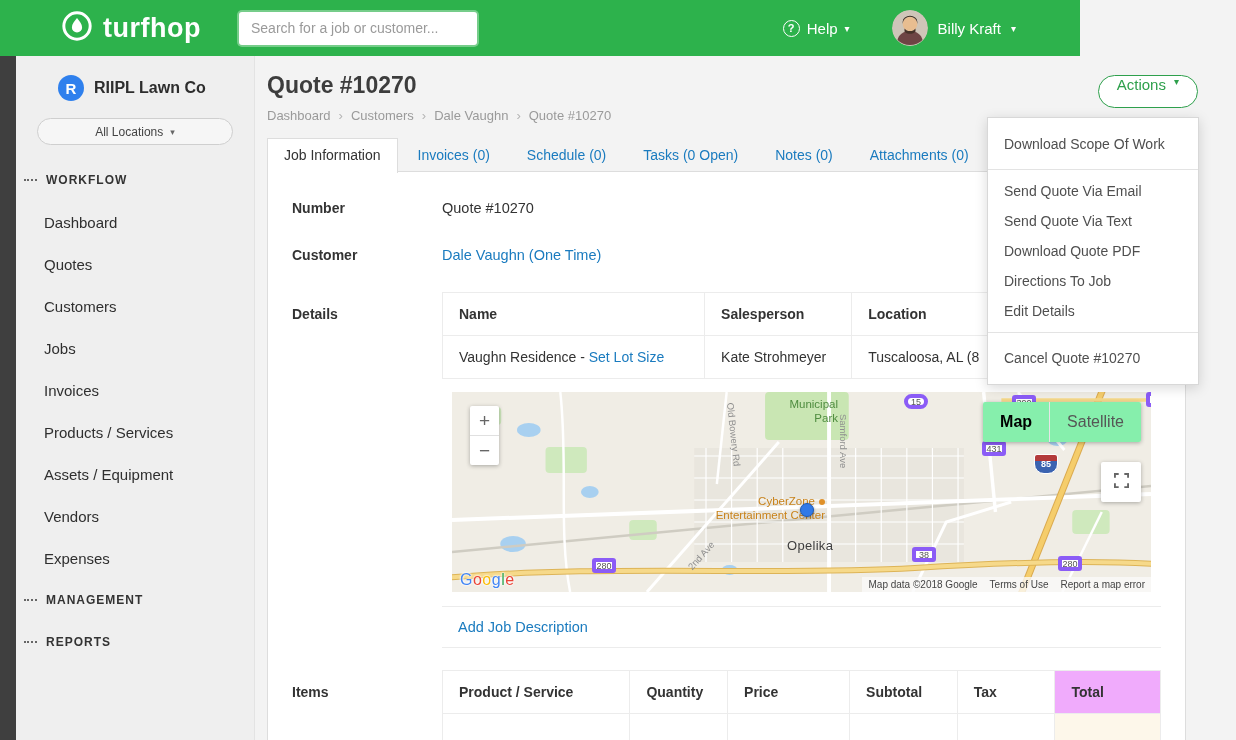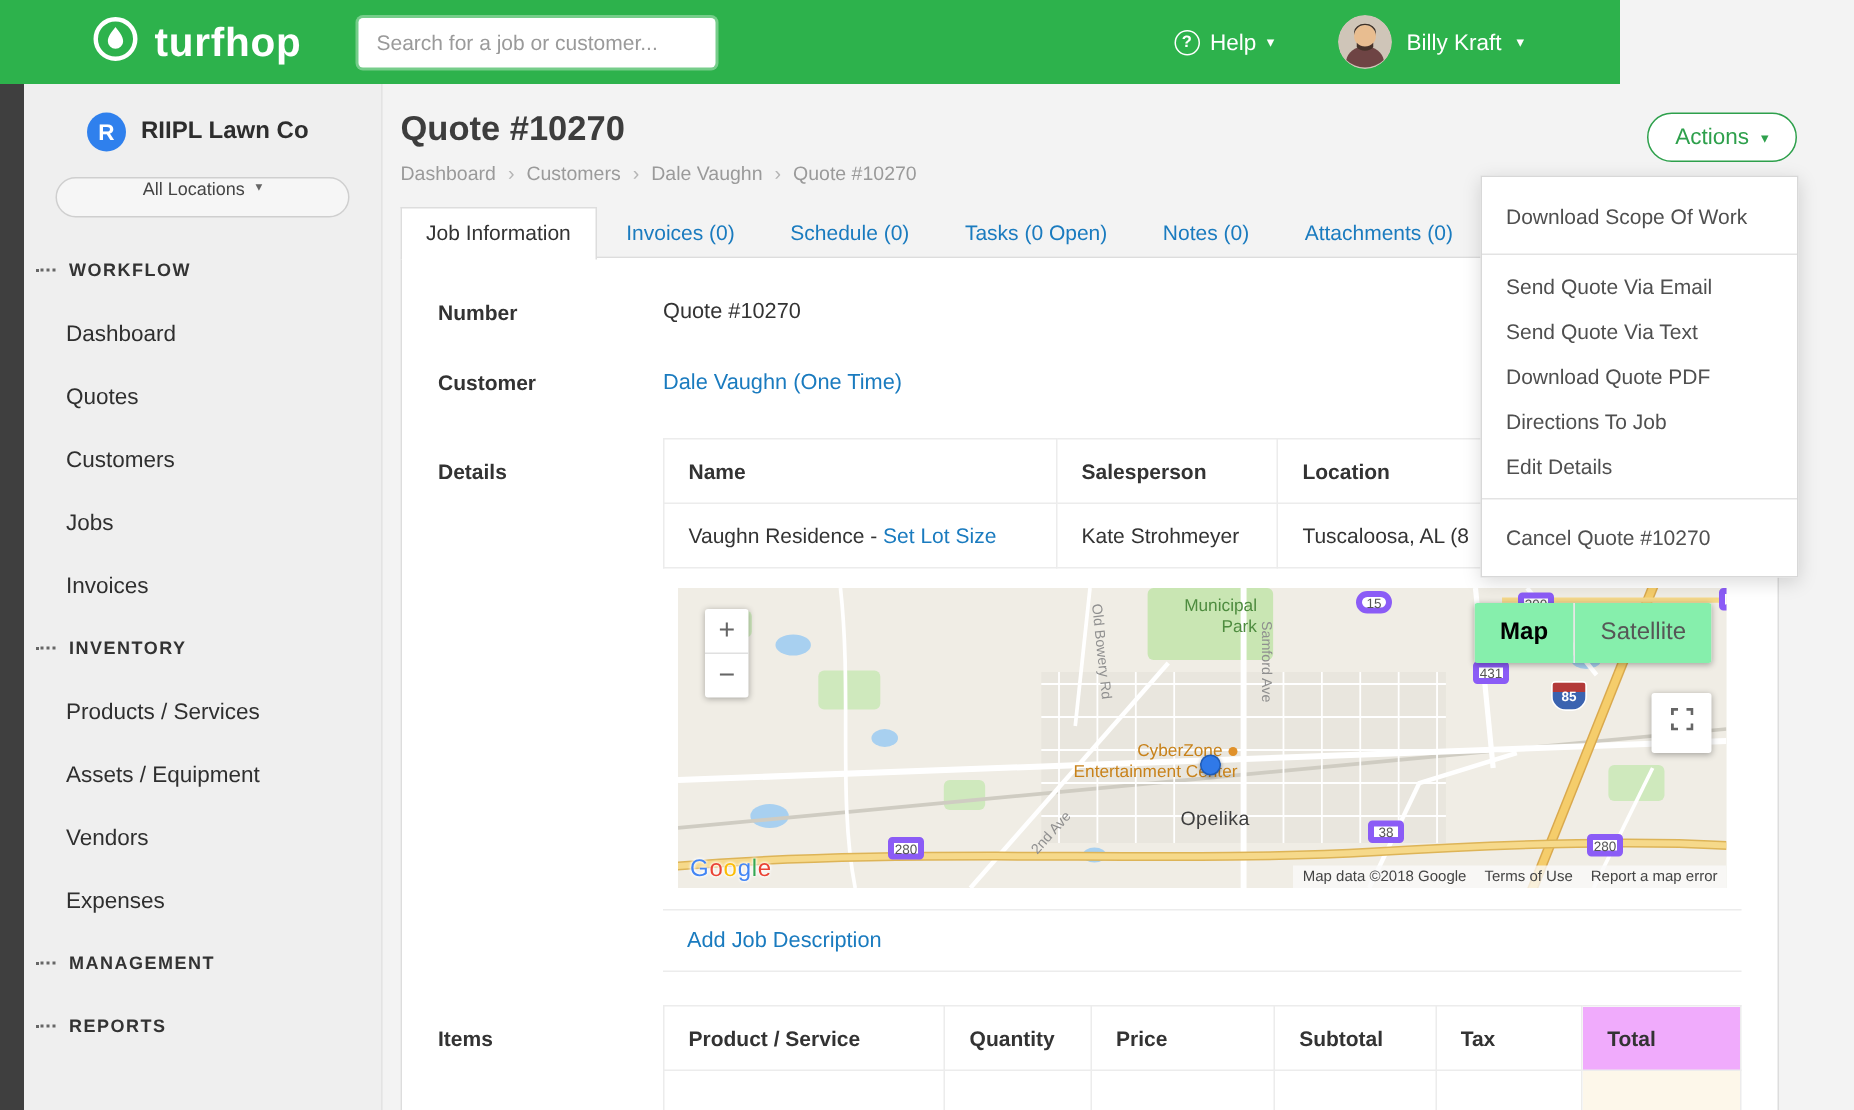--- a/index.html
+++ b/index.html
@@ -18,35 +18,35 @@
   .caret { font-size:10px; }
   .user { display:flex; align-items:center; gap:10px; color:#fff; font-size:15px; margin-right:64px; cursor:pointer; }
   .avatar { width:36px; height:36px; border-radius:50%; overflow:hidden; display:block; }
 
   
   .leftstrip { position:fixed; top:56px; left:0; width:16px; height:684px; background:#3f3f3f; }
   .sidebar { position:fixed; top:56px; left:16px; width:239px; height:684px; background:#efefef; border-right:1px solid #e3e3e3; padding-top:19px; }
   .company { display:flex; align-items:center; gap:10px; padding-left:42px; height:26px; }
   .company-logo { width:26px; height:26px; border-radius:50%; background:#2f80ed; color:#fff; font-size:15px; font-weight:700; display:flex; align-items:center; justify-content:center; }
   .company-name { font-size:16px; font-weight:700; color:#2d2d2d; }
-  .locations { margin:17px auto 0; width:196px; height:27px; border:1px solid #cfcfcf; border-radius:14px; background:#f6f6f6; display:flex; align-items:flex-start; justify-content:center; gap:7px; font-size:12px; color:#444; cursor:pointer; }
+  .locations { margin:17px auto 0; width:196px; height:27px; border:1px solid #cfcfcf; border-radius:14px; background:#f6f6f6; display:flex; align-items:center; justify-content:center; gap:7px; font-size:12px; color:#444; cursor:pointer; }
   .locations .caret { color:#666; font-size:9px; }
   .nav { margin-top:14px; }
   .section-header { height:42px; display:flex; align-items:center; padding-left:8px; font-size:12px; font-weight:700; color:#333; letter-spacing:1px; }
   .dashes { width:13px; border-top:2px dotted #666; margin-right:9px; }
   .nav-item { height:42px; display:flex; align-items:center; padding-left:28px; font-size:15px; color:#2f2f2f; cursor:pointer; }
 
   
   .main { position:absolute; left:255px; top:56px; width:981px; height:684px; overflow:hidden; }
   .page-head { position:relative; padding:16px 0 0 12px; }
   .page-title { font-size:23px; font-weight:600; color:#3d3d3d; }
   .breadcrumb { margin-top:9px; font-size:13px; color:#9a9a9a; display:flex; align-items:center; gap:8px; }
   .crumb { cursor:pointer; }
   .crumb-sep { color:#b5b5b5; font-size:13px; }
-  .actions-btn { position:absolute; top:19px; right:38px; height:33px; padding:0 18px; border:1px solid #2ea04c; border-radius:17px; background:#fff; color:#2ea04c; font-size:15px; display:flex; align-items:center; gap:8px; cursor:pointer; font-family:"Liberation Sans",sans-serif; }
+  .actions-btn { position:absolute; top:19px; right:38px; height:33px; padding:0 18px; border:1px solid #2ea04c; border-radius:17px; background:#fff; color:#2ea04c; font-size:15px; display:flex; gap:8px; cursor:pointer; font-family:"Liberation Sans",sans-serif; }
   .actions-btn .caret { font-size:10px; }
 
   .menu { position:absolute; top:61px; right:37px; width:212px; background:#fff; border:1px solid #d8d8d8; box-shadow:0 3px 12px rgba(0,0,0,0.15); z-index:90; padding:7px 0; }
   .menu-item { padding:7px 16px; font-size:14px; color:#4f4f4f; cursor:pointer; white-space:nowrap; }
   .menu-item.pad { padding-top:11px; padding-bottom:11px; }
   .menu-divider { border-top:1px solid #e3e3e3; margin:6px 0; }
 
   .tabs { display:flex; margin:15px 0 0 12px; position:relative; z-index:5; }
   .tab { padding:8px 16px 9px; font-size:14px; color:#1a7bbf; cursor:pointer; margin-right:3px; border:1px solid transparent; border-bottom:none; }
   .tab.active { background:#fff; border-color:#ddd; color:#333; margin-bottom:-1px; }
@@ -140,24 +140,20 @@
   <nav class="nav">
     <div class="section-header">
         <span class="dashes"></span>
         <span>WORKFLOW</span>
       </div>
     <div class="nav-item">Dashboard</div>
     <div class="nav-item">Quotes</div>
     <div class="nav-item">Customers</div>
     <div class="nav-item">Jobs</div>
     <div class="nav-item">Invoices</div>
-    <div class="section-header">
-        <span class="dashes"></span>
-        <span>INVENTORY</span>
-      </div>
     <div class="nav-item">Products / Services</div>
     <div class="nav-item">Assets / Equipment</div>
     <div class="nav-item">Vendors</div>
     <div class="nav-item">Expenses</div>
     <div class="section-header">
         <span class="dashes"></span>
         <span>MANAGEMENT</span>
       </div>
     <div class="section-header">
         <span class="dashes"></span>

